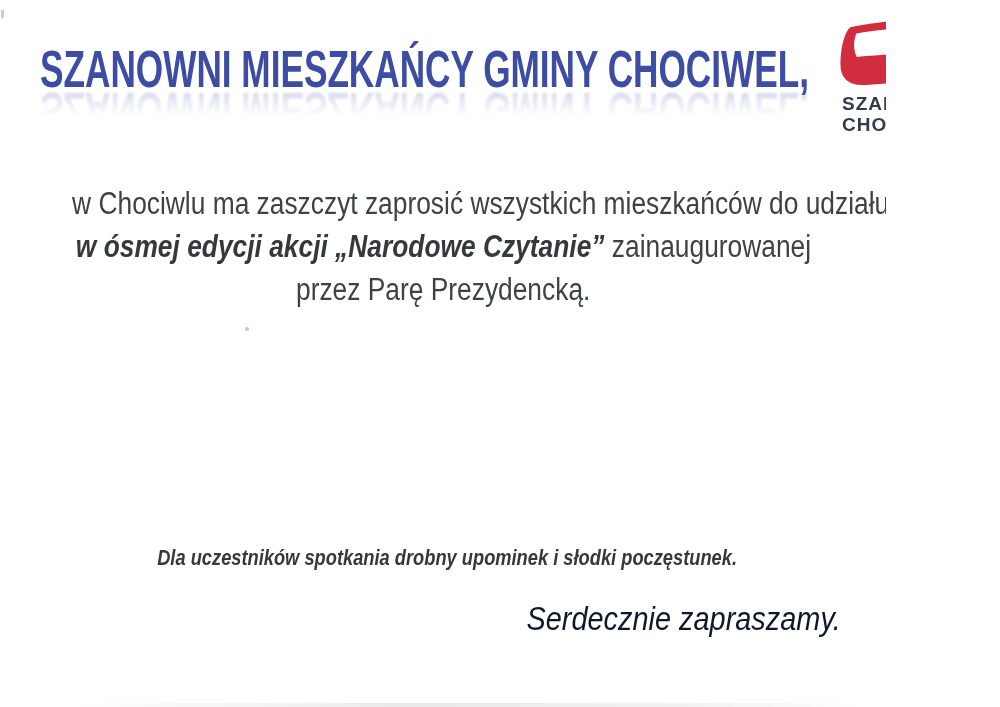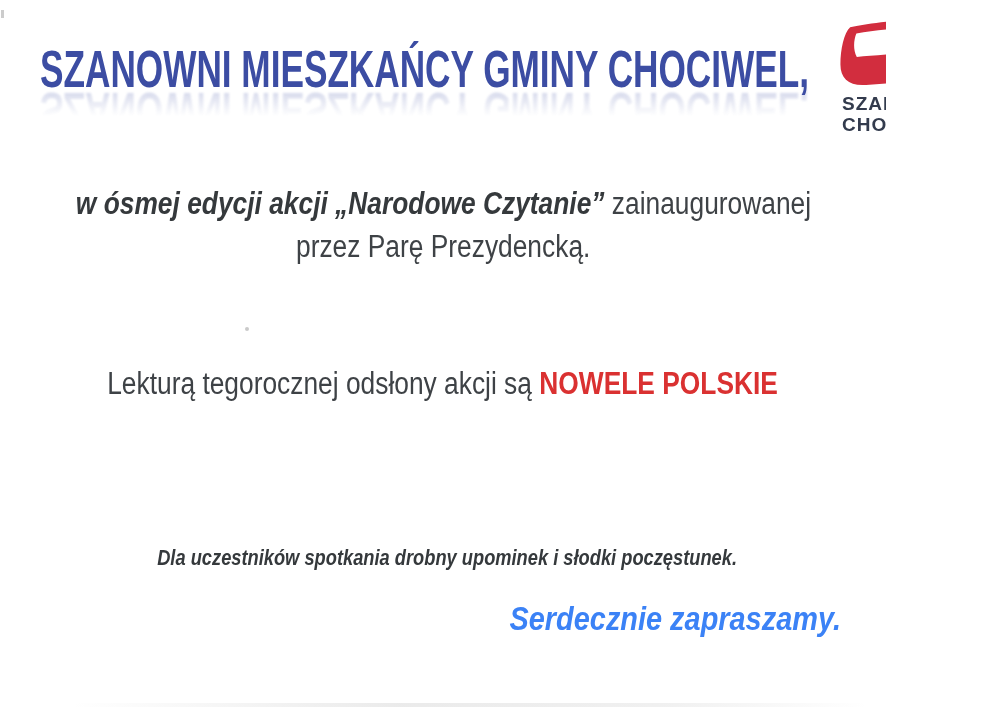--- a/index.html
+++ b/index.html
@@ -75,22 +75,22 @@
     text-align: center;
     font-size: 21.5px;
     line-height: 28px;
     font-weight: 700; font-style: italic;
     color: #35393c;
     margin-left: 8px;
   }
   .closing {
     position: absolute; top: 598px; right: 45px;
     font-size: 34px; line-height: 40px;
-    font-weight: 700; font-style: italic;
-    color: #3b82f6;
+    font-weight: 400; font-style: italic;
+    color: #0f172a;
     text-align: right;
   }
   .closing .cond { transform-origin: 100% 50%; }
 
   
   .speck-1 {
     position: absolute; left: 245px; top: 327px;
     width: 4px; height: 4px; border-radius: 50%;
     background: #bdbdbd; opacity: .8;
   }
@@ -136,35 +136,33 @@
            C 19 37.5, 20 26, 23 19 Z"></path>
     </svg>
     <div class="logo-text">
       <div>SZANOWNI</div>
       <div>CHOCIWEL</div>
     </div>
   </div>
 
   <div class="para1">
     <div class="line">
+      <span class="cond">w Chociwlu ma zaszczyt zaprosić wszystkich mieszkańców do udziału</span>
+    </div>
+    <div class="line">
       <span class="cond">
         <span class="bi">w ósmej edycji akcji „Narodowe Czytanie”</span><span> zainaugurowanej</span>
       </span>
     </div>
     <div class="line">
       <span class="cond">przez Parę Prezydencką.</span>
     </div>
   </div>
 
   <div class="para2">
-    <div class="line">
-      <span class="cond">
-        <span>Lekturą tegorocznej odsłony akcji są </span><span class="red-b">NOWELE POLSKIE</span>
-      </span>
-    </div>
   </div>
 
   <div class="note">
     <span class="cond">Dla uczestników spotkania drobny upominek i słodki poczęstunek.</span>
   </div>
 
   <div class="closing">
     <span class="cond">Serdecznie zapraszamy.</span>
   </div>
 

